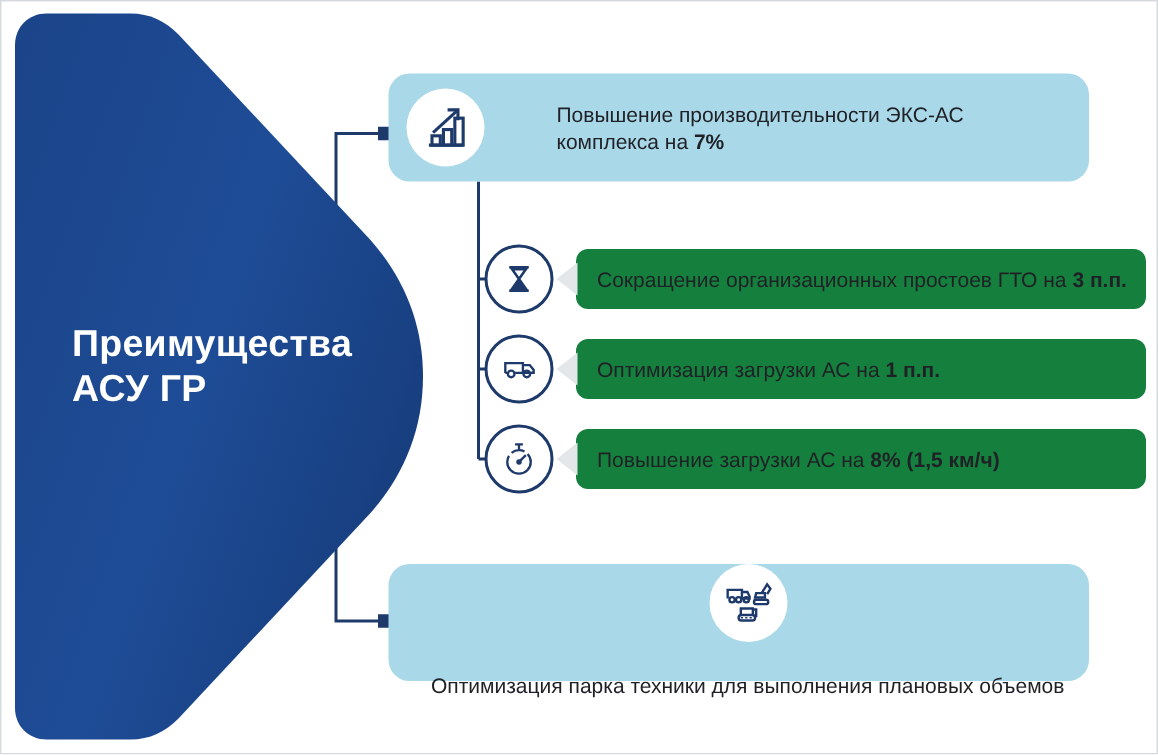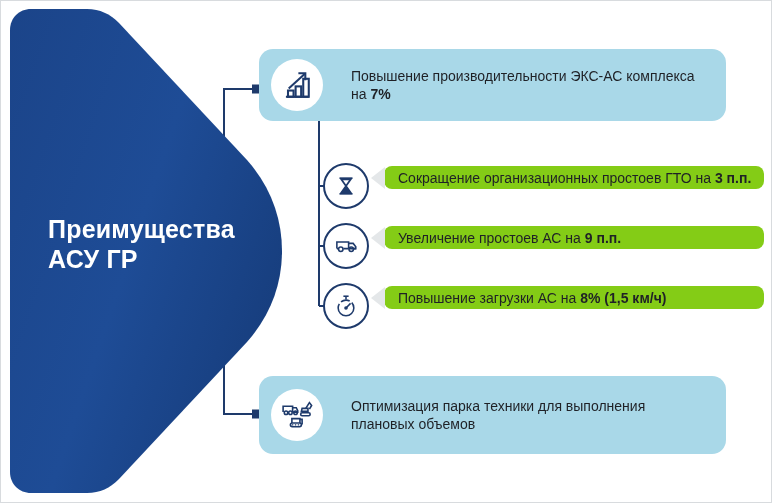--- a/index.html
+++ b/index.html
@@ -11,29 +11,29 @@
   .layer{position:absolute;left:0;top:0;}
   .title{
     position:absolute;left:47px;top:213px;color:#ffffff;
     font-size:25px;font-weight:bold;line-height:30px;letter-spacing:.2px;
   }
   .row{
     position:absolute;display:flex;align-items:center;
     color:#1f2126;font-size:14px;line-height:18px;
   }
   .row.big{
-    background:#a9d8e8;border-radius:14px;left:258px;width:467px;
+    background:#a9d8e8;border-radius:14px;left:258px;width:467px;gap:20px;
   }
   .row.big .icon-circle{
     width:52px;height:52px;border-radius:50%;background:#ffffff;
     margin-left:12px;flex:0 0 52px;display:flex;align-items:center;justify-content:center;
   }
   .row.big .row-text{margin-left:28px;padding-right:16px;}
   .bubble{
-    position:absolute;left:383px;width:380px;height:23px;background:#84cc16;
+    position:absolute;left:383px;width:380px;height:40px;background:#15803d;
     border-radius:8px;display:flex;align-items:center;
     color:#1f2126;font-size:14px;line-height:18px;
   }
   .bubble::before{
     content:"";position:absolute;left:-13px;top:50%;transform:translateY(-50%);
     border-top:11px solid transparent;border-bottom:11px solid transparent;
     border-right:14px solid #e4e7e9;
   }
   .bubble .row-text{margin-left:14px;padding-right:10px;}
   .free-circle{
@@ -94,21 +94,21 @@
     </div>
   </div>
 
   <div class="bubble" style="top:165px;">
     <div class="row-text">
       <span>Сокращение организационных простоев ГТО на </span><b>3 п.п.</b>
     </div>
   </div>
   <div class="bubble" style="top:225px;">
     <div class="row-text">
-      <span>Увеличение простоев АС на </span><b>9 п.п.</b>
+      <span>Оптимизация загрузки АС на </span><b>1 п.п.</b>
     </div>
   </div>
   <div class="bubble" style="top:285px;">
     <div class="row-text">
       <span>Повышение загрузки АС на </span><b>8% (1,5 км/ч)</b>
     </div>
   </div>
 
   <div class="free-circle" style="left:322px;top:162px;">
     <svg class="icon" width="30" height="30" viewBox="0 0 46 46" fill="none" stroke="#1e3a6b" stroke-width="2.6">
@@ -130,21 +130,21 @@
   <div class="free-circle" style="left:322px;top:282px;">
     <svg class="icon" width="30" height="30" viewBox="0 0 46 46" fill="none" stroke="#1e3a6b" stroke-width="2.4">
       <path d="M19 8 H27"></path>
       <path d="M23 8 V13"></path>
       <circle cx="23" cy="26" r="12" stroke-dasharray="44 4 14 4"></circle>
       <path d="M23 26 L30 19"></path>
       <circle cx="23" cy="26" r="1.6" fill="#1e3a6b"></circle>
     </svg>
   </div>
 
-  <div class="row big" style="top:375px;height:78px;">
+  <div class="row big" style="top:375px;height:78px;flex-direction:column;">
     <div class="icon-circle">
       <svg class="icon" width="38" height="38" viewBox="0 0 52 52" fill="none" stroke="#1e3a6b" stroke-width="2.2">
 
         <path d="M7 22 V14 H20 V22"></path>
         <path d="M20 16 H25 L27 20 V22 H20"></path>
         <circle cx="11" cy="23" r="2.4"></circle>
         <circle cx="17" cy="23" r="2.4"></circle>
         <circle cx="24" cy="23" r="2.4"></circle>
 
         <path d="M32 21 H41 V17 H33 Z"></path>

